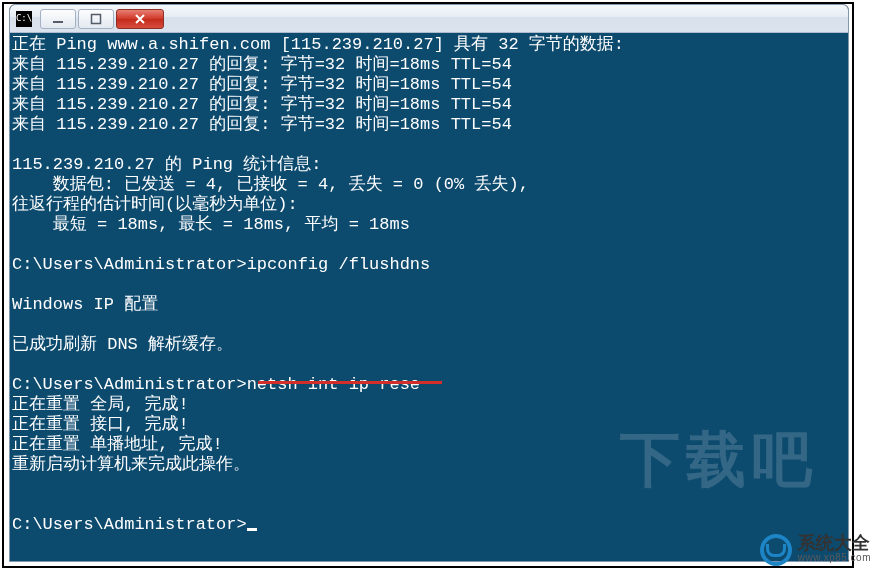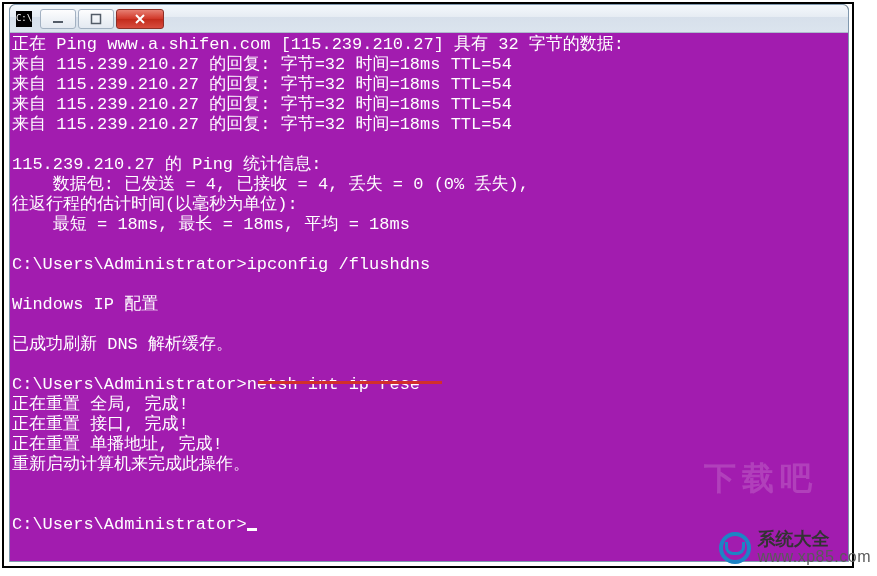--- a/index.html
+++ b/index.html
@@ -66,21 +66,21 @@
     color: #535c68;
   }
   .winbtn.close {
     background: linear-gradient(#e77f73, #d1392a 48%, #c32b1c 52%, #d74c3e);
     border-color: #8e2f27;
     color: #fff;
     width: 48px;
   }
   .terminal {
     flex: 1;
-    background: #a21caf;
+    background: #0c4a6e;
     color: #fff;
     font-family: "NSimSun","SimSun","Consolas","Courier New",monospace;
     font-size: 17px;
     line-height: 20px;
     padding: 2px 0 2px 2px;
     white-space: pre;
     letter-spacing: 0px;
     overflow: hidden;
     position: relative;
   }
@@ -92,49 +92,49 @@
   .cursor {
     display: inline-block;
     width: 10px; height: 3px;
     background: #fff;
     vertical-align: -2px;
   }
   .watermark {
     position: absolute;
     right: 30px;
     bottom: 60px;
-    font-size: 32px;
+    font-size: 60px;
     color: rgba(255,255,255,0.16);
     font-weight: bold;
     letter-spacing: 6px;
     pointer-events: none;
     font-family: "Microsoft YaHei", sans-serif;
   }
   .brand {
     position: absolute;
     right: 6px; bottom: 10px;
-    display: flex; align-items: center; gap: 6px;
+    display: flex; gap: 6px;
     color: #333;
     font-family: "Microsoft YaHei", sans-serif;
   }
   .brand .ring {
     width: 32px; height: 32px;
     border: 4px solid #1d84c5;
     border-radius: 50%;
     position: relative;
     display:flex;align-items:center;justify-content:center;
   }
   .brand .ring::before{
     content:"";
     width:14px;height:10px;
     border:3px solid #1d84c5;
     border-top:none;border-radius:0 0 8px 8px;
   }
   .brand .txt .t1 { font-size: 18px; font-weight: bold; line-height: 1; }
-  .brand .txt .t2 { font-size: 16px; color: #5a5a5a; letter-spacing: 0.5px; }
+  .brand .txt .t2 { font-size: 10px; color: #5a5a5a; letter-spacing: 0.5px; }
 </style>
 </head>
 <body>
 
 <div class="outer-border"></div>
 
 <div class="window">
   <div class="titlebar">
     <div class="icon-box">C:\</div>
     <div class="winbtn-group">

